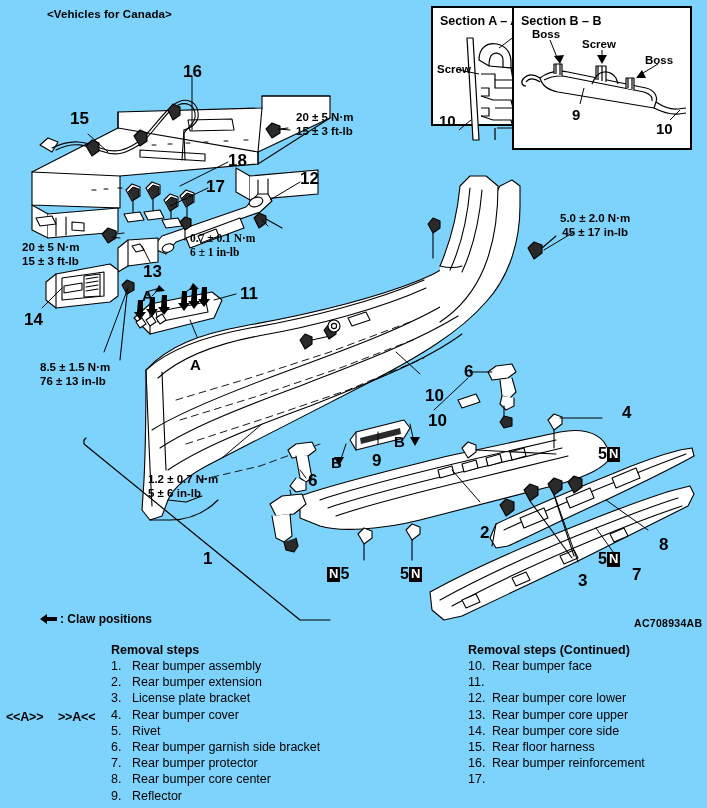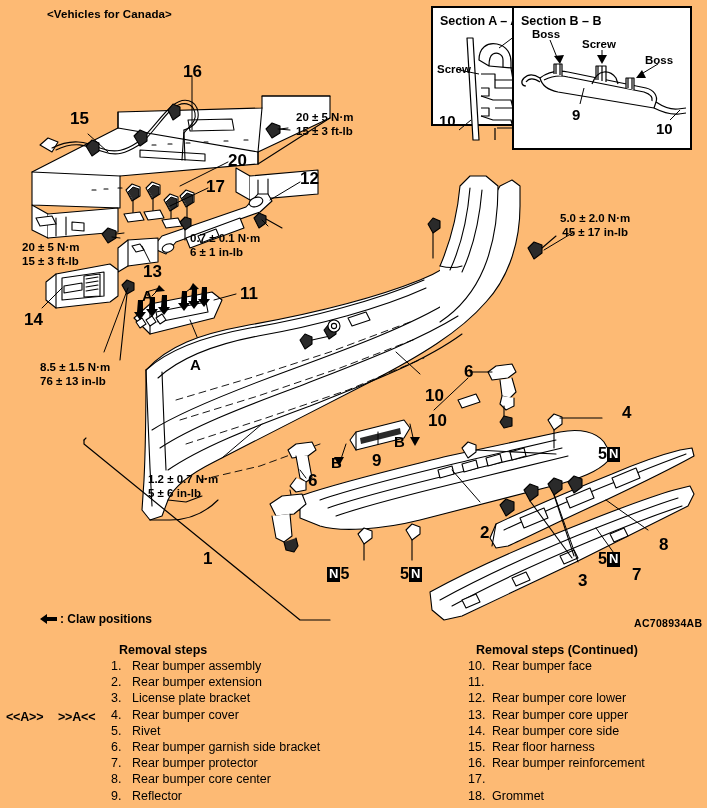--- a/index.html
+++ b/index.html
@@ -8,21 +8,21 @@
     background: #ffffff;
   }
   body {
     font-family: "Liberation Sans", sans-serif;
     color: #000000;
   }
   #page {
     position: relative;
     width: 707px;
     height: 808px;
-    background: #fdba74;
+    background: #7dd3fc;
     overflow: hidden;
   }
   .abs { position: absolute; }
   .hdr-note {
     font-size: 11.5px;
     font-weight: bold;
     letter-spacing: 0.1px;
     white-space: nowrap;
   }
   .callout {
@@ -83,21 +83,21 @@
   .imgcode {
     font-size: 10.5px;
     font-weight: bold;
     letter-spacing: 0.3px;
     white-space: nowrap;
   }
   .steps-title {
     font-size: 12.5px;
     font-weight: bold;
     white-space: nowrap;
-    margin: 0 0 1px 8px;
+    margin: 0 0 1px 0;
   }
   .steps-list {
     list-style: none;
     margin: 0;
     padding: 0;
   }
   .steps-list li {
     font-size: 12.5px;
     line-height: 16.2px;
     white-space: nowrap;
@@ -405,21 +405,21 @@
         <path d="M268 226 L262 220"></path>
         <path d="M104 352 L128 288"></path>
         <path d="M574 232 L544 250"></path>
         <path d="M222 458 L262 424"></path>
       </g>
     </g>
   </svg>
 
   <div class="abs callout" style="left:70px; top:110px;">15</div>
   <div class="abs callout" style="left:183px; top:63px;">16</div>
-  <div class="abs callout" style="left:228px; top:152px;">20</div>
+  <div class="abs callout" style="left:228px; top:152px;">18</div>
   <div class="abs callout" style="left:206px; top:178px;">17</div>
   <div class="abs callout" style="left:300px; top:170px;">12</div>
   <div class="abs callout" style="left:143px; top:263px;">13</div>
   <div class="abs callout" style="left:24px; top:311px;">14</div>
   <div class="abs callout" style="left:240px; top:285px;">11</div>
   <div class="abs callout" style="left:425px; top:387px;">10</div>
   <div class="abs callout" style="left:428px; top:412px;">10</div>
   <div class="abs callout" style="left:308px; top:472px;">6</div>
   <div class="abs callout" style="left:464px; top:363px;">6</div>
   <div class="abs callout" style="left:372px; top:452px;">9</div>
@@ -438,21 +438,21 @@
   <div class="abs torque" style="left:296px; top:111px;">
     <div>20 ± 5 N·m</div>
     <div>15 ± 3 ft-lb</div>
   </div>
 
   <div class="abs torque" style="left:22px; top:241px;">
     <div>20 ± 5 N·m</div>
     <div>15 ± 3 ft-lb</div>
   </div>
 
-  <div class="abs torque" style="left:190px; top:232px;">
+  <div class="abs torque" style="left:190px; top:232px;font-family:Liberation Serif, serif;">
     <div>0.7 ± 0.1 N·m</div>
     <div>6 ± 1 in-lb</div>
   </div>
 
   <div class="abs torque" style="left:40px; top:361px;">
     <div>8.5 ± 1.5 N·m</div>
     <div>76 ± 13 in-lb</div>
   </div>
 
   <div class="abs torque" style="left:560px; top:212px;text-align:center;">
@@ -639,20 +639,16 @@
           <span class="step-num wide">15.</span>
           <span>Rear floor harness</span>
         </li>
       <li>
           <span class="step-num wide">16.</span>
           <span>Rear bumper reinforcement</span>
         </li>
       <li>
           <span class="step-num wide">17.</span>
         </li>
-      <li>
-          <span class="step-num wide">18.</span>
-          <span>Grommet</span>
-        </li>
     </ol>
   </div>
 
 </div>
 
 </body></html>

